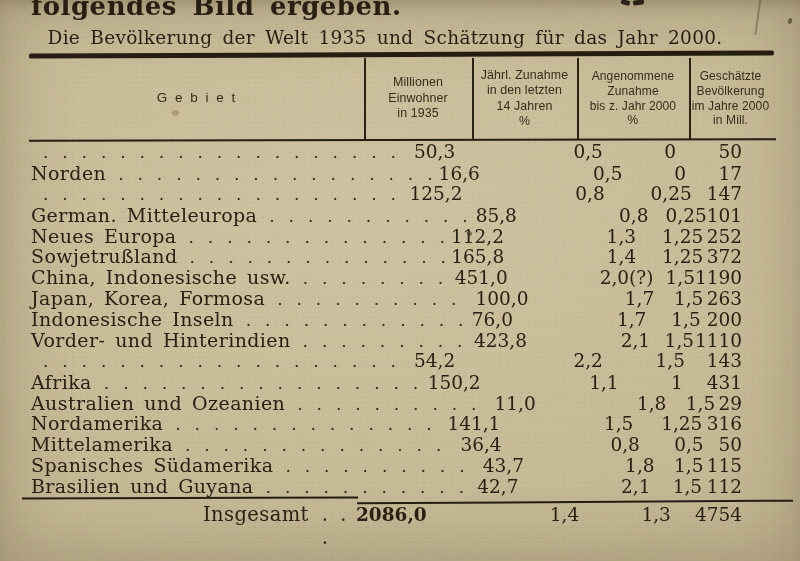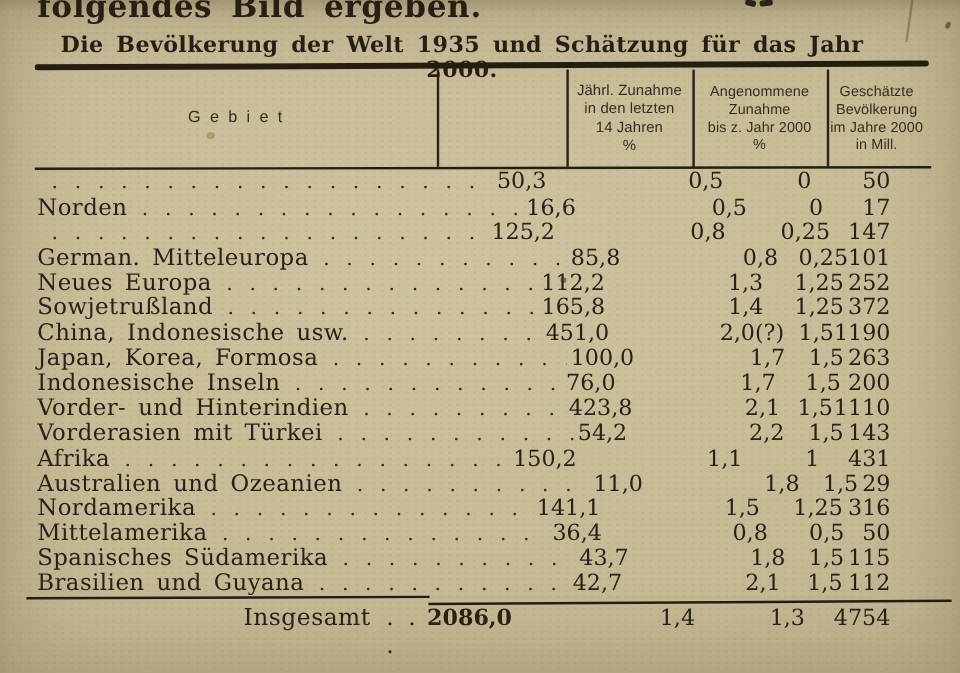--- a/index.html
+++ b/index.html
@@ -13,21 +13,21 @@
     color:#2a2114;
   }
   .grain{position:absolute;inset:0;opacity:.5;pointer-events:none;
     background-image:
       radial-gradient(rgba(120,100,65,.14) 1px, transparent 1.4px),
       radial-gradient(rgba(235,225,195,.12) 1px, transparent 1.4px);
     background-size:7px 5px, 11px 9px;background-position:0 0, 3px 4px;}
   .intro{position:absolute;top:-9px;left:31px;font-size:26px;font-weight:600;
     letter-spacing:.5px;word-spacing:6px;color:#281f12;}
   .title{position:absolute;top:27px;left:40px;width:690px;text-align:center;
-    font-size:18.5px;font-weight:bold;letter-spacing:.3px;word-spacing:4px;color:#281f12;}
+    font-size:18.5px;font-weight:normal;letter-spacing:.3px;word-spacing:4px;color:#281f12;}
   .rule{position:absolute;background:#241d10;}
   .rule-top{left:29px;right:26px;top:52px;height:5px;transform:rotate(-.25deg);border-radius:2px;}
   .rule-mid{left:29px;right:24px;top:139px;height:2.4px;transform:rotate(-.1deg);}
   .rule-bot-a{left:22px;width:336px;top:497px;height:2.4px;transform:rotate(-.2deg);}
   .rule-bot-b{left:357px;right:7px;top:501px;height:2.4px;transform:rotate(-.35deg);}
   .thead{position:absolute;left:30px;top:58px;width:742px;height:81px;
     font-family:"Liberation Sans", sans-serif;color:#362c1a;}
   .hcell{position:absolute;top:0;bottom:0;display:flex;align-items:center;justify-content:center;
     text-align:center;font-size:12.4px;line-height:1.24;white-space:pre-line;letter-spacing:.1px;}
   .hc1{left:0;width:334px;font-size:13.5px;letter-spacing:2px;}
@@ -72,20 +72,23 @@
 <div class="page">
   <div class="grain"></div>
 
   <div class="intro">folgendes Bild ergeben.</div>
   <div class="title">Die Bevölkerung der Welt 1935 und Schätzung für das Jahr 2000.</div>
 
   <div class="rule rule-top"></div>
 
   <div class="thead">
     <div class="hcell hc1">G e b i e t</div>
+    <div class="hcell hc2">Millionen
+Einwohner
+in 1935</div>
     <div class="hcell hc3">Jährl. Zunahme
 in den letzten
 14 Jahren
 %</div>
     <div class="hcell hc4">Angenommene
 Zunahme
 bis z. Jahr 2000
 %</div>
     <div class="hcell hc5">Geschätzte
 Bevölkerung
@@ -182,21 +185,20 @@
   <div class="trow">
     <span class="g-name">Vorder- und Hinterindien</span>
     <span class="leader">. . . . . . . . . . . . . . . . . . . . . . . . . . . .</span>
     <span class="num v2">423,8</span>
     <span class="num v3">2,1</span>
     <span class="num v4">1,5</span>
     <span class="num v5">1110</span>
   </div>
 
   <div class="trow">
-    <span class="g-name">Vorderasien mit Türkei</span>
     <span class="leader">. . . . . . . . . . . . . . . . . . . . . . . . . . . .</span>
     <span class="num v2">54,2</span>
     <span class="num v3">2,2</span>
     <span class="num v4">1,5</span>
     <span class="num v5">143</span>
   </div>
 
   <div class="trow">
     <span class="g-name">Afrika</span>
     <span class="leader">. . . . . . . . . . . . . . . . . . . . . . . . . . . .</span>

